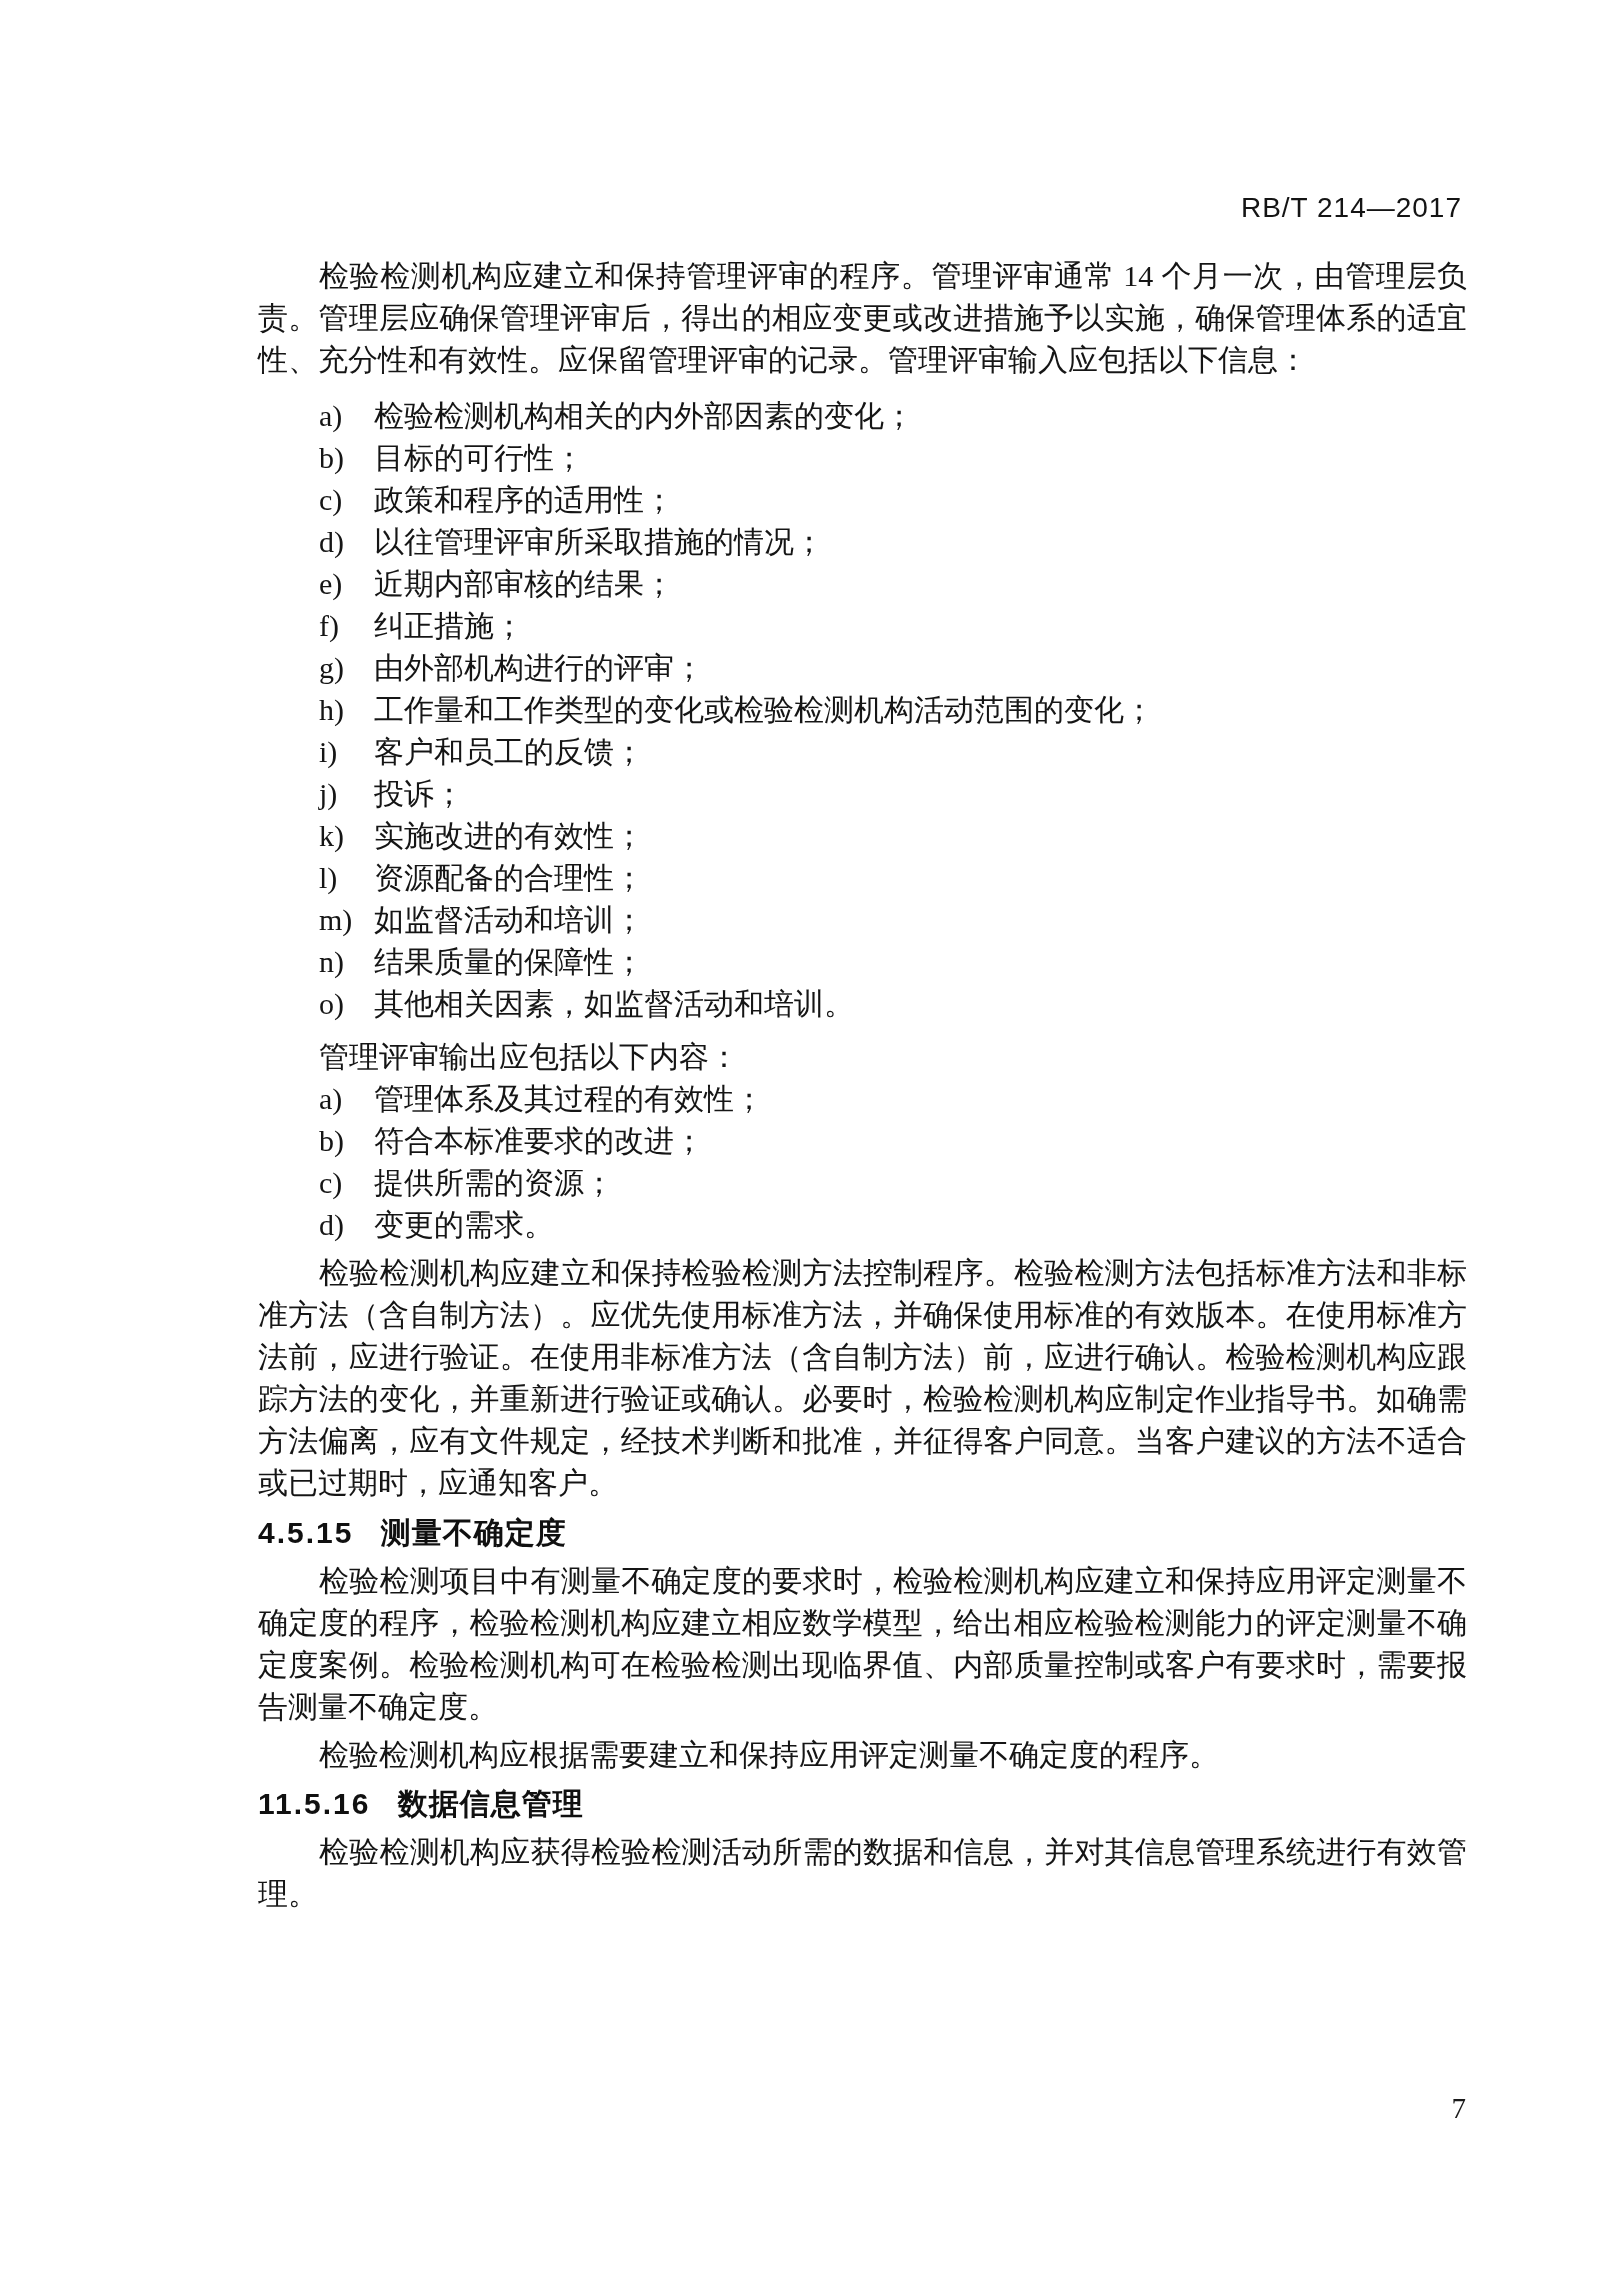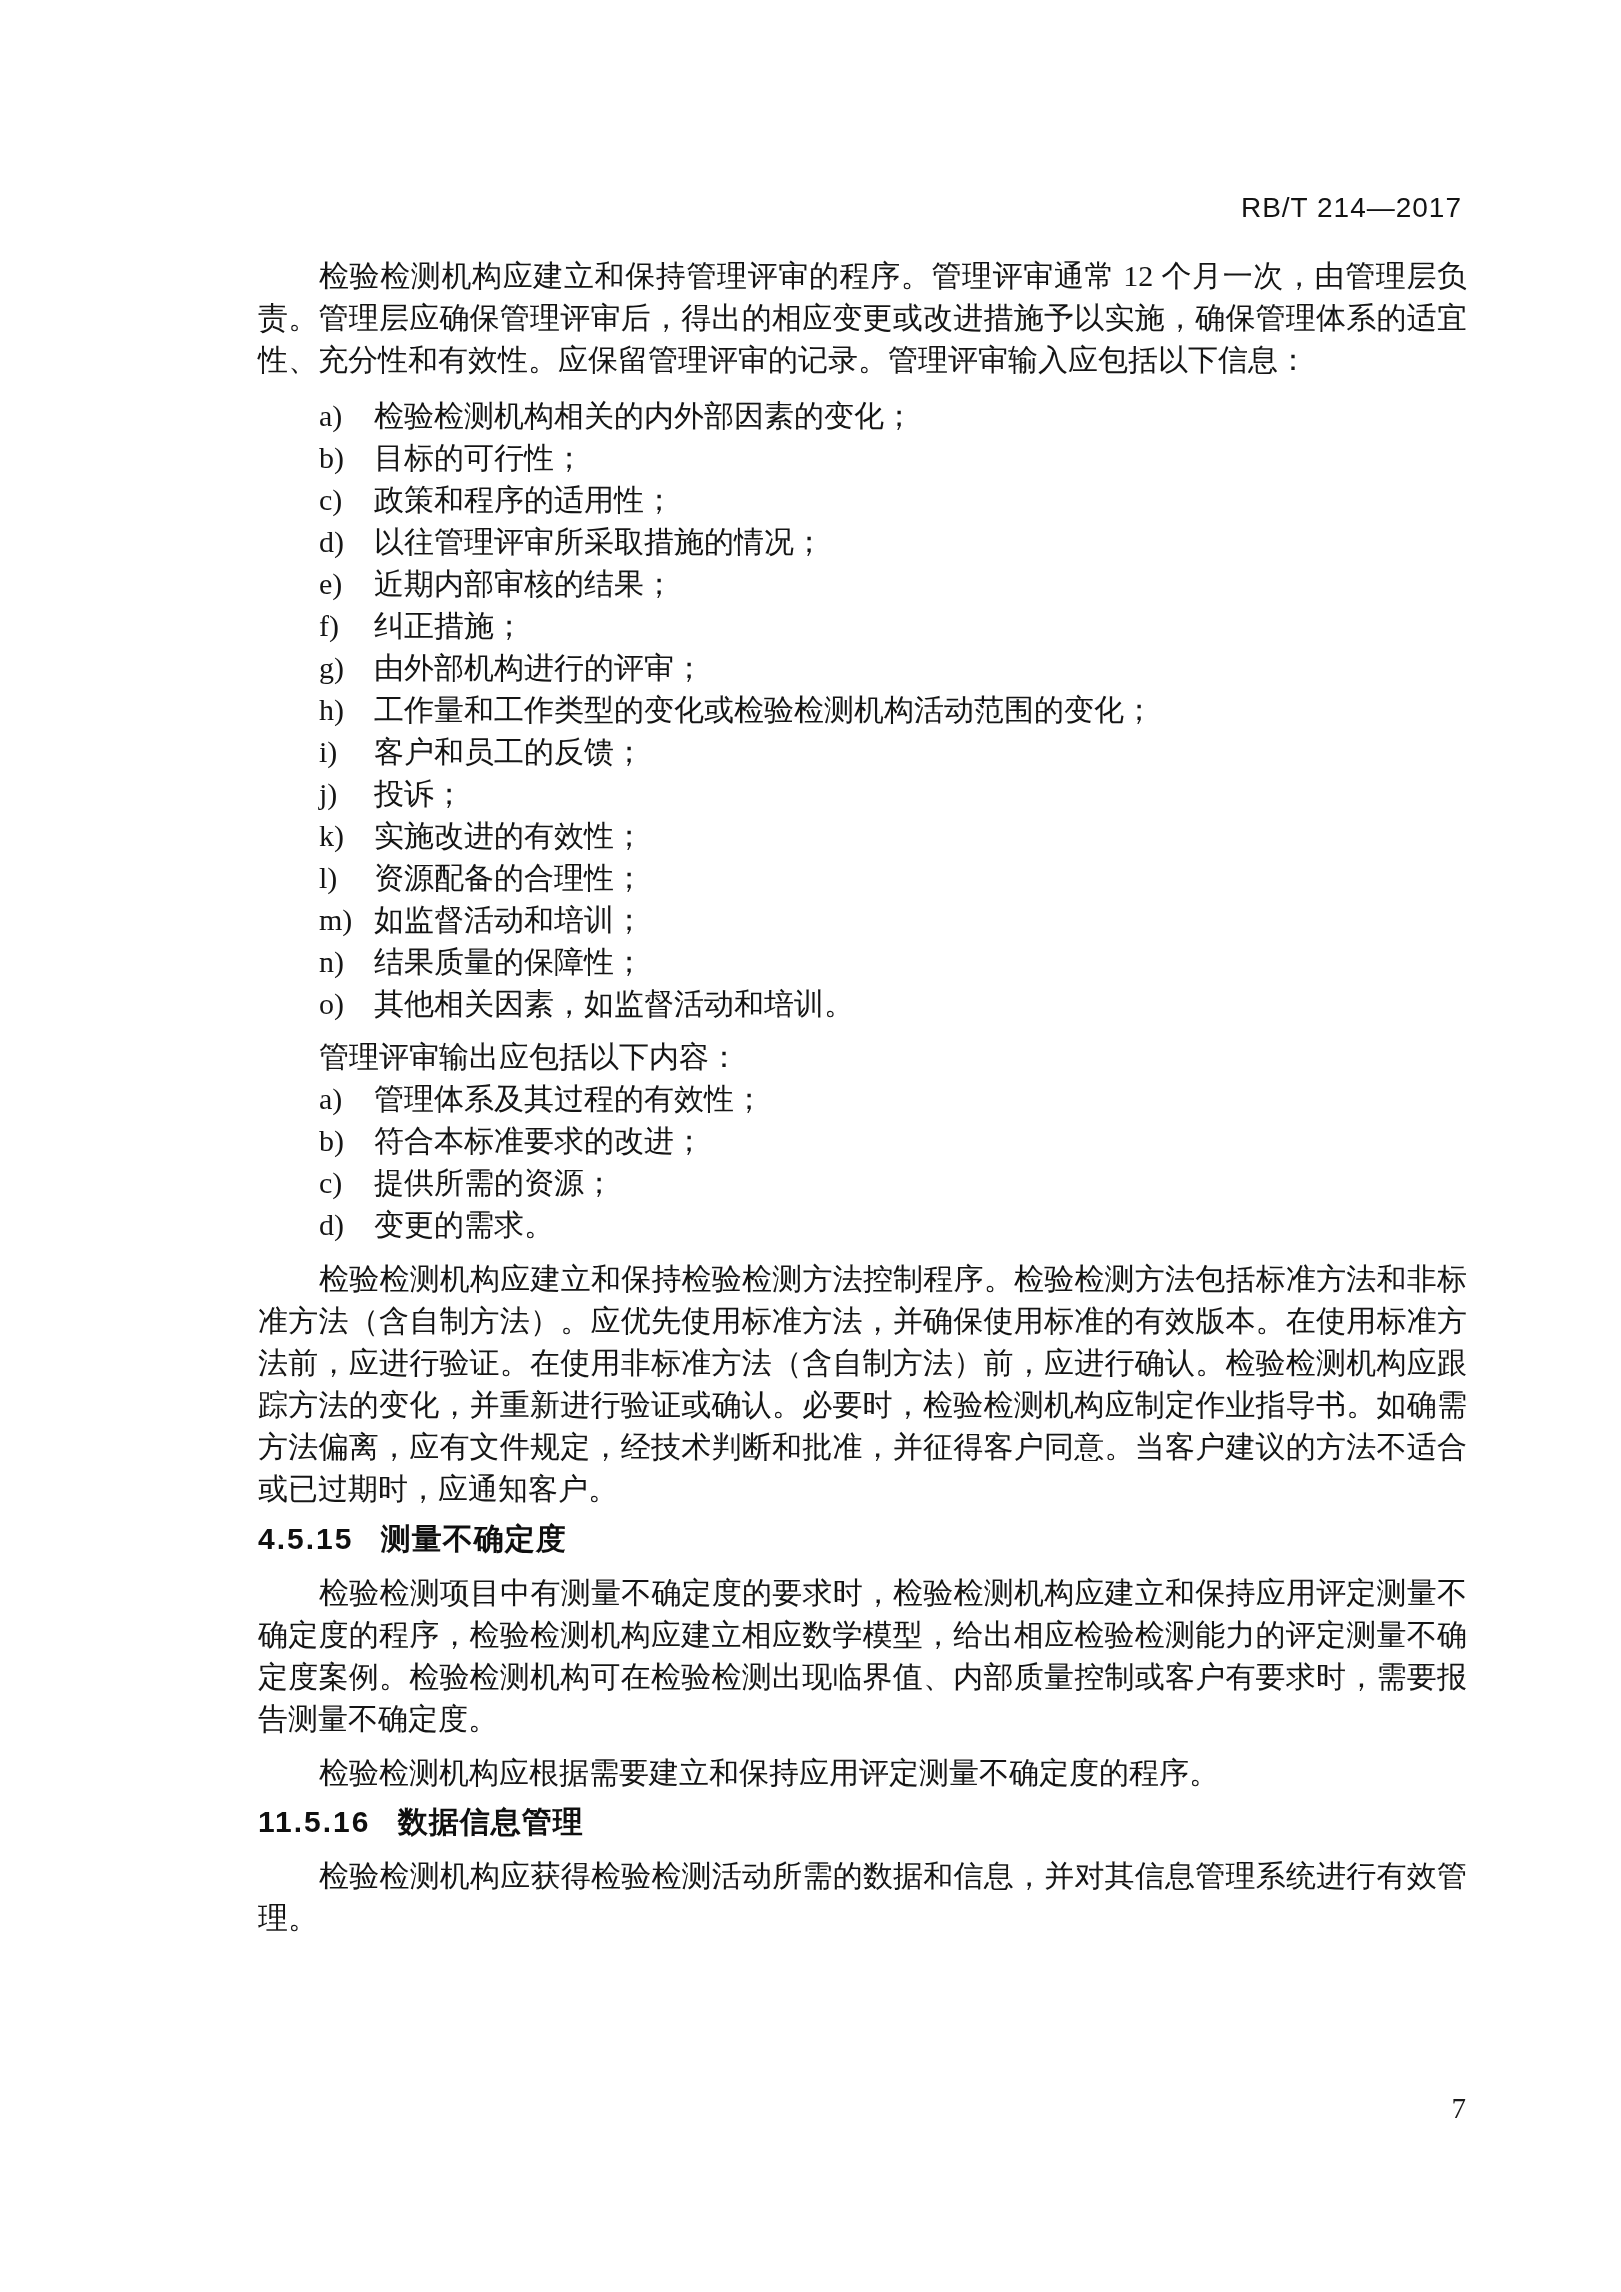--- a/index.html
+++ b/index.html
@@ -26,21 +26,21 @@
     width:1209px;
   }
   .body {
     margin:0;
     font-size:30px;
     line-height:42px;
     text-align:justify;
     color:#151515;
   }
   .indent { text-indent:61px; }
-  .gap-top { margin-top:12px; }
+  .gap-top { margin-top:6px; }
   .list { margin:13.7px 0 0 61px; }
   .list.output-list { margin-top:0; }
   .li { display:flex; font-size:30px; line-height:42px; color:#151515; }
   .li-label {
     flex:none; width:55px;
     font-family:"Liberation Serif","DejaVu Serif",serif;
   }
   .li-text { flex:1; text-align:justify; }
   .output-intro { margin-top:11px; }
   .heading {
@@ -67,21 +67,21 @@
 </style>
 </head>
 <body>
 
 <div class="page">
 
   <div class="running-header">RB/T 214—2017</div>
 
   <div class="content">
 
-    <p class="body indent">检验检测机构应建立和保持管理评审的程序。管理评审通常 12 个月一次，由管理层负责。管理层应确保管理评审后，得出的相应变更或改进措施予以实施，确保管理体系的适宜性、充分性和有效性。应保留管理评审的记录。管理评审输入应包括以下信息：</p>
+    <p class="body indent">检验检测机构应建立和保持管理评审的程序。管理评审通常 14 个月一次，由管理层负责。管理层应确保管理评审后，得出的相应变更或改进措施予以实施，确保管理体系的适宜性、充分性和有效性。应保留管理评审的记录。管理评审输入应包括以下信息：</p>
 
     <div class="list">
       <div class="li">
           <span class="li-label">a)</span>
           <span class="li-text">检验检测机构相关的内外部因素的变化；</span>
         </div>
       <div class="li">
           <span class="li-label">b)</span>
           <span class="li-text">目标的可行性；</span>
         </div>

